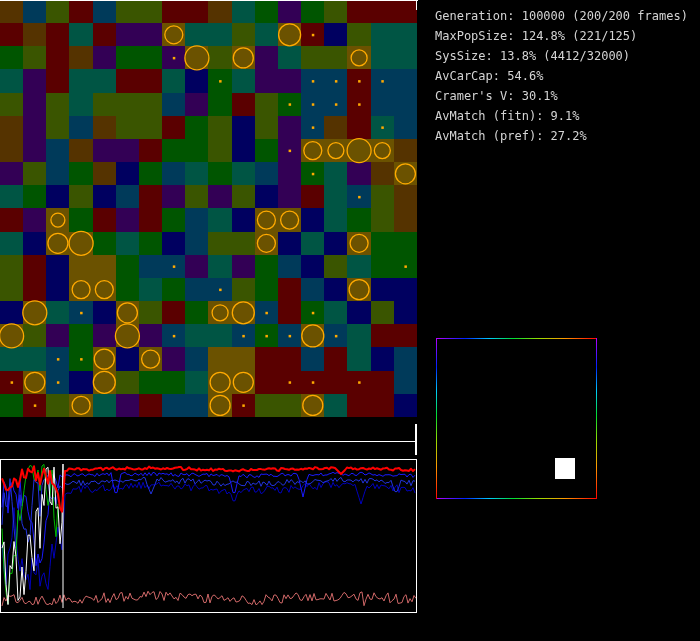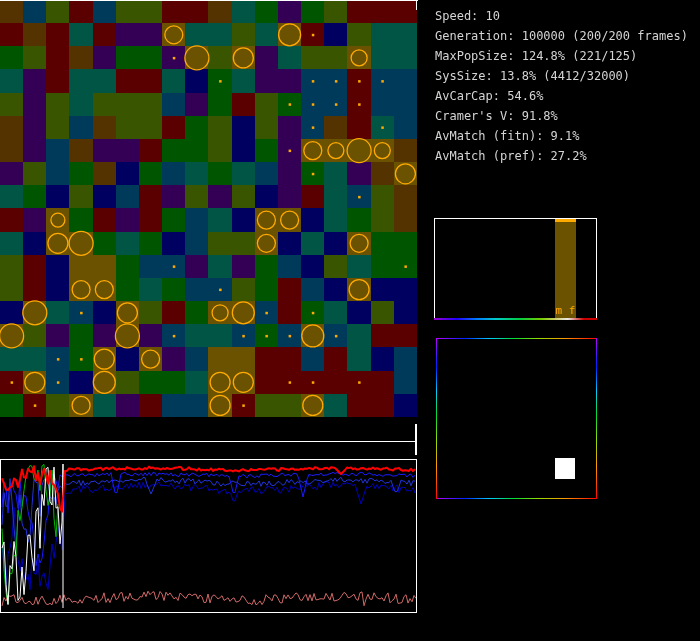--- a/index.html
+++ b/index.html
@@ -455,32 +455,22 @@
         <polyline points="1,84.6 3,108.1 5,125.6 7,94.0 9,88.1 11,77.3 13,47.6 15,77.8 17,99.7 19,111.1 21,98.6 23,114.7 25,119.8 27,114.3 29,129.6 31,98.0 33,113.0 35,114.8 37,99.6 39,126.2 41,116.1 43,112.8 45,123.6 47,129.4 49,106.5 51,84.0 53,98.3 55,82.8 57,67.2 59,79.4 61,89.8 64,34.5 66,33.1 68,33.1 70,33.4 72,28.8 74,29.1 76,28.9 78,26.3 80,32.3 82,25.5 84,28.5 86,25.4 88,28.5 90,31.8 92,32.3 94,29.6 96,30.7 98,28.2 100,26.8 102,24.8 104,31.0 106,29.0 108,30.7 110,29.3 112,24.8 114,28.9 116,25.6 118,29.1 120,28.4 122,29.2 124,25.5 126,24.6 128,28.4 130,23.2 132,27.5 134,24.3 136,27.6 138,22.0 140,28.5 142,22.3 144,27.7 146,25.3 148,28.5 150,24.9 152,24.8 154,24.9 156,23.8 158,22.2 160,26.1 162,25.1 164,25.6 166,25.6 168,26.2 170,23.3 172,26.3 174,29.1 176,26.0 178,26.1 180,29.0 182,27.5 184,23.9 186,25.8 188,24.8 190,30.8 192,26.7 194,24.2 196,26.8 198,29.2 200,28.0 202,27.9 204,25.7 206,25.6 208,30.9 210,29.3 212,30.1 214,29.4 216,29.0 218,33.6 220,31.1 222,30.1 224,29.2 226,34.0 228,32.1 230,34.4 232,40.8 234,40.8 236,34.4 238,30.9 240,32.7 242,30.2 244,29.1 246,28.5 248,31.7 250,27.4 252,27.0 254,32.2 256,31.7 258,28.5 260,33.6 262,32.7 264,30.1 266,26.4 268,26.3 270,28.0 272,27.9 274,30.4 276,27.1 278,32.5 280,33.0 282,28.3 284,27.5 286,28.5 288,32.3 290,25.5 292,28.5 294,26.9 296,28.5 298,29.3 300,29.2 302,25.6 304,23.6 306,26.7 308,23.6 310,26.3 312,28.8 314,27.3 316,29.8 318,22.6 320,27.5 322,23.8 324,22.2 326,21.6 328,22.8 330,27.6 332,22.4 334,26.1 336,24.7 338,27.7 340,25.1 342,23.5 344,23.8 346,22.7 348,23.7 350,23.9 352,25.6 354,24.4 356,31.2 358,37.6 360,44.0 362,37.6 364,31.2 366,26.2 368,28.0 370,26.1 372,23.5 374,28.6 376,24.6 378,28.7 380,25.0 382,25.6 384,25.8 386,27.1 388,28.8 390,25.4 392,31.0 394,27.3 396,24.8 398,32.6 400,27.5 402,27.3 404,27.6 406,31.0 408,30.5 410,30.9 412,27.7 414,33.1" fill="none" stroke="#0000bb" stroke-width="1" stroke-linejoin="round"></polyline>
         <polyline points="1,64.8 3,32.7 5,46.5 7,45.5 9,18.6 11,41.4 13,68.2 15,88.1 17,57.0 19,34.7 21,63.3 23,69.2 25,68.9 27,82.2 29,76.7 31,45.5 33,19.6 35,22.5 37,23.0 39,56.3 41,25.3 43,19.5 45,18.7 47,15.1 49,37.2 51,38.7 53,37.0 55,44.5 57,30.7 59,25.8 61,27.8 64,23.4 66,24.4 68,24.2 70,22.9 72,21.2 74,22.2 76,23.6 78,20.2 80,25.6 82,20.7 84,25.3 86,22.7 88,24.5 90,21.4 92,21.6 94,20.9 96,23.0 98,24.0 100,21.3 102,21.0 104,22.0 106,20.2 108,22.9 110,20.5 112,20.6 114,20.0 116,20.7 118,21.6 120,20.9 122,22.4 124,20.6 126,20.5 128,20.4 130,19.4 132,20.0 134,20.8 136,20.7 138,19.2 140,19.8 142,17.5 144,17.7 146,24.4 148,29.2 150,34.0 152,29.2 154,24.4 156,19.0 158,20.9 160,17.5 162,20.0 164,22.2 166,21.5 168,20.7 170,21.1 172,19.6 174,22.6 176,21.0 178,23.9 180,19.8 182,18.3 184,23.1 186,19.3 188,18.8 190,21.1 192,18.9 194,23.9 196,21.9 198,19.7 200,23.3 202,21.6 204,20.1 206,21.0 208,20.4 210,21.5 212,24.9 214,25.0 216,21.2 218,23.4 220,26.2 222,23.6 224,25.5 226,24.3 228,23.9 230,22.2 232,20.9 234,22.3 236,22.1 238,23.8 240,25.3 242,25.6 244,25.6 246,21.4 248,22.1 250,25.6 252,23.0 254,24.2 256,23.7 258,20.9 260,26.3 262,22.0 264,22.9 266,25.3 268,21.1 270,25.0 272,25.6 274,25.0 276,22.3 278,21.6 280,23.6 282,25.3 284,23.8 286,19.5 288,22.7 290,19.6 292,21.4 294,24.5 296,21.7 298,22.4 300,20.7 302,22.8 304,20.8 306,24.0 308,24.0 310,23.1 312,21.4 314,19.5 316,20.2 318,20.4 320,20.9 322,22.7 324,21.6 326,21.0 328,20.6 330,18.5 332,21.3 334,18.0 336,21.4 338,18.8 340,17.4 342,21.1 344,21.8 346,20.0 348,19.9 350,20.2 352,21.9 354,19.9 356,19.9 358,21.2 360,18.6 362,23.1 364,19.4 366,23.2 368,18.8 370,18.5 372,19.2 374,20.9 376,19.8 378,21.9 380,20.1 382,21.2 384,23.5 386,22.5 388,22.6 390,20.3 392,26.8 394,31.6 396,31.6 398,26.8 400,20.1 402,21.0 404,21.5 406,24.1 408,20.2 410,25.7 412,20.7 414,21.2" fill="none" stroke="#2233dd" stroke-width="1" stroke-linejoin="round"></polyline>
         <polyline points="1,47.3 3,21.8 5,26.6 7,53.1 9,32.3 11,22.5 13,30.9 15,34.2 17,48.4 19,20.2 21,45.9 23,35.5 25,36.4 27,51.4 29,60.6 31,62.4 33,80.3 35,105.7 37,94.0 39,103.0 41,98.7 43,82.9 45,60.8 47,54.8 49,28.0 51,14.4 53,15.8 55,20.9 57,28.0 59,14.9 61,16.8 64,15.3 66,14.8 68,15.4 70,16.8 72,14.4 74,13.7 76,15.9 78,15.6 80,14.1 82,13.9 84,16.2 86,14.9 88,13.9 90,14.7 92,14.8 94,16.5 96,13.3 98,15.9 100,14.5 102,13.7 104,14.5 106,13.0 108,15.7 110,12.6 112,23.8 114,32.6 116,32.6 118,23.8 120,14.0 122,13.0 124,12.4 126,14.3 128,14.4 130,15.9 132,15.1 134,13.1 136,14.4 138,15.2 140,13.2 142,15.8 144,12.8 146,15.5 148,12.6 150,15.6 152,12.3 154,13.0 156,15.9 158,13.0 160,14.1 162,13.3 164,14.2 166,13.8 168,15.2 170,12.8 172,16.1 174,14.5 176,16.0 178,16.4 180,13.0 182,14.5 184,14.7 186,13.6 188,16.2 190,13.9 192,13.1 194,14.4 196,15.4 198,16.4 200,15.2 202,14.1 204,14.3 206,13.5 208,16.7 210,13.9 212,15.5 214,15.1 216,14.4 218,16.5 220,14.7 222,15.1 224,16.3 226,15.5 228,16.9 230,23.8 232,32.6 234,32.6 236,23.8 238,15.8 240,16.6 242,14.3 244,15.8 246,17.9 248,14.8 250,14.8 252,16.6 254,17.5 256,15.8 258,17.4 260,14.0 262,14.4 264,14.2 266,14.1 268,15.6 270,14.2 272,16.2 274,16.3 276,16.6 278,15.4 280,13.7 282,13.3 284,15.9 286,14.7 288,14.6 290,16.1 292,13.5 294,13.4 296,14.2 298,19.4 300,28.2 302,37.0 304,28.2 306,19.4 308,14.3 310,15.1 312,15.5 314,14.8 316,14.6 318,14.9 320,13.0 322,15.8 324,15.0 326,15.0 328,13.9 330,13.4 332,12.3 334,13.5 336,12.6 338,13.4 340,13.4 342,15.3 344,14.0 346,14.9 348,15.8 350,13.5 352,13.5 354,15.3 356,15.4 358,13.1 360,12.2 362,13.0 364,15.0 366,14.3 368,12.9 370,13.9 372,15.1 374,14.6 376,15.7 378,14.6 380,15.4 382,16.3 384,14.8 386,14.8 388,14.7 390,15.1 392,16.2 394,15.8 396,15.7 398,13.8 400,14.6 402,14.3 404,14.3 406,17.0 408,14.6 410,14.2 412,17.4 414,15.2" fill="none" stroke="#1a1aff" stroke-width="1" stroke-linejoin="round"></polyline>
         <polyline points="1,68.6 3,109.7 5,132.5 7,143.9 9,113.2 11,113.5 13,95.2 15,96.3 17,50.3 19,60.5 21,47.8 23,30.4 25,15.6 27,9.3 29,5.4 31,6.5 33,19.3 35,19.1 37,10.1 39,30.6 41,6.0 43,4.4 45,29.6 47,45.4 49,35.9 51,10.1 53,58.3 55,76.7 57,43.9" fill="none" stroke="#00bb00" stroke-width="1" stroke-linejoin="round"></polyline>
         <polyline points="1,146.0 3,137.5 5,141.1 7,135.1 9,136.4 11,135.9 13,134.6 15,142.1 17,142.7 19,140.3 21,137.4 23,142.6 25,143.8 27,141.7 29,141.3 31,144.6 33,144.0 35,137.1 37,144.3 39,139.2 41,136.1 43,140.0 45,143.9 47,144.6 49,143.3 51,144.8 53,138.4 55,143.5 57,141.2 59,135.1 61,142.4 63,134.8 65,140.5 67,138.0 69,138.9 71,142.3 73,141.3 75,141.6 77,143.3 79,139.6 81,143.2 83,138.8 85,136.1 87,137.0 89,137.6 91,138.5 93,140.4 95,135.4 97,142.5 99,140.4 101,138.8 103,132.8 105,142.4 107,138.6 109,142.6 111,137.3 113,133.6 115,139.6 117,138.4 119,133.1 121,132.5 123,141.3 125,136.4 127,139.2 129,133.1 131,138.3 133,139.2 135,140.1 137,139.7 139,136.5 141,137.1 143,132.1 145,136.6 147,131.2 149,134.7 151,132.5 153,131.7 155,139.5 157,137.7 159,131.5 161,134.0 163,140.5 165,132.2 167,135.3 169,132.9 171,136.0 173,138.9 175,137.3 177,140.5 179,133.2 181,134.6 183,137.0 185,138.4 187,134.6 189,134.0 191,135.7 193,134.4 195,134.2 197,138.9 199,135.0 201,136.8 203,142.6 205,142.4 207,134.0 209,142.9 211,136.4 213,134.9 215,136.5 217,139.0 219,137.6 221,135.7 223,140.4 225,139.3 227,137.7 229,141.4 231,139.0 233,137.8 235,142.0 237,141.6 239,140.4 241,135.8 243,137.1 245,140.2 247,143.4 249,143.0 251,144.6 253,139.6 255,144.8 257,143.5 259,140.9 261,144.6 263,141.3 265,134.7 267,137.1 269,138.2 271,140.9 273,135.0 275,135.1 277,138.3 279,142.6 281,143.0 283,134.8 285,138.7 287,134.9 289,138.5 291,138.1 293,135.4 295,132.9 297,134.5 299,139.7 301,140.5 303,136.7 305,134.3 307,140.7 309,134.6 311,140.9 313,133.5 315,139.8 317,139.6 319,138.8 321,138.8 323,139.1 325,133.4 327,136.8 329,140.0 331,133.3 333,141.0 335,140.5 337,139.9 339,138.4 341,135.3 343,132.4 345,133.8 347,137.7 349,137.3 351,135.8 353,134.2 355,138.9 357,140.4 359,132.7 361,131.9 363,145.7 365,139.1 367,134.3 369,139.1 371,139.4 373,132.8 375,136.6 377,138.3 379,139.0 381,137.7 383,141.0 385,135.8 387,132.9 389,142.8 391,140.7 393,139.1 395,134.2 397,143.4 399,143.1 401,142.5 403,136.6 405,134.7 407,143.1 409,138.6 411,141.8 413,135.5 415,138.4" fill="none" stroke="#d06868" stroke-width="1" stroke-linejoin="round"></polyline>
         <polyline points="1,88.1 3,81.9 5,124.2 7,144.6 9,105.6 11,108.8 13,81.5 15,96.5 17,140.4 19,137.1 21,107.0 23,134.6 25,111.4 27,75.1 29,75.2 31,97.6 33,110.8 35,51.3 37,47.8 39,88.3 41,34.4 43,45.5 45,8.8 47,7.3 49,41.4 51,45.0 53,7.1 55,48.2 57,46.8 59,83.8 61,62.2 62,4.0 62,148.0" fill="none" stroke="#ffffff" stroke-width="1" stroke-linejoin="round"></polyline>
         <polyline points="1,18.4 3,23.6 5,29.6 7,30.2 9,27.4 11,26.4 13,18.5 15,20.1 17,27.0 19,19.8 21,9.5 23,17.4 25,17.9 27,8.8 29,11.3 31,12.3 33,6.2 35,20.5 37,13.0 39,24.3 41,15.0 43,8.8 45,15.9 47,23.7 49,11.0 51,23.3 53,25.0 55,28.6 57,34.0 59,48.0 61,51.7 64,11.1 66,10.8 68,8.4 70,8.8 72,9.3 74,9.5 76,8.2 78,8.3 80,10.3 82,9.1 84,9.2 86,9.3 88,10.6 90,9.8 92,9.7 94,8.6 96,8.6 98,7.9 100,7.8 102,10.1 104,8.3 106,7.8 108,9.1 110,8.1 112,7.2 114,9.0 116,9.7 118,8.5 120,9.3 122,8.8 124,9.5 126,7.1 128,8.3 130,8.6 132,9.3 134,9.5 136,9.1 138,8.3 140,9.4 142,9.4 144,8.1 146,9.0 148,6.5 150,8.1 152,7.5 154,8.7 156,8.2 158,8.8 160,9.5 162,8.3 164,9.1 166,8.0 168,8.7 170,9.0 172,8.5 174,7.8 176,7.6 178,7.0 180,7.1 182,9.9 184,9.7 186,9.1 188,7.3 190,9.2 192,9.2 194,9.6 196,10.5 198,8.4 200,10.6 202,9.7 204,10.2 206,9.7 208,10.4 210,8.4 212,11.0 214,9.6 216,9.8 218,8.7 220,9.4 222,8.9 224,10.7 226,10.9 228,10.6 230,10.4 232,11.4 234,10.3 236,10.7 238,11.4 240,10.0 242,9.2 244,10.3 246,10.9 248,11.1 250,9.0 252,10.1 254,9.9 256,10.0 258,8.9 260,9.1 262,9.6 264,9.7 266,8.8 268,8.2 270,8.7 272,8.2 274,8.4 276,10.6 278,10.9 280,8.1 282,8.3 284,9.0 286,9.2 288,9.8 290,8.7 292,8.6 294,9.8 296,9.5 298,9.7 300,8.8 302,9.6 304,8.4 306,8.8 308,7.9 310,8.5 312,9.2 314,7.1 316,7.6 318,9.2 320,9.2 322,9.0 324,7.9 326,7.7 328,9.3 330,7.3 332,7.6 334,8.0 336,10.0 338,12.0 340,14.0 342,12.0 344,10.0 346,7.5 348,8.1 350,7.4 352,9.2 354,8.3 356,9.6 358,9.2 360,8.2 362,8.0 364,8.9 366,9.6 368,8.5 370,8.9 372,7.5 374,9.1 376,8.2 378,9.0 380,9.8 382,8.4 384,8.2 386,7.7 388,9.5 390,9.7 392,10.5 394,8.6 396,8.5 398,8.0 400,10.0 402,10.7 404,10.3 406,10.5 408,10.9 410,8.8 412,11.1 414,9.1" fill="none" stroke="#ff0000" stroke-width="2" stroke-linejoin="round"></polyline>
       </svg>
   </div>
 
-  <div class="stats" style="color: rgb(212, 212, 212);"><div>Speed: 10</div><div>Generation: 100000 (200/200 frames)</div><div>MaxPopSize: 124.8% (221/125)</div><div>SysSize: 13.8% (4412/32000)</div><div>AvCarCap: 54.6%</div><div>Cramer's V: 91.8%</div><div>AvMatch (fitn): 9.1%</div><div>AvMatch (pref): 27.2%</div></div>
-
-  <div class="hist-box">
-    <div class="b-top"></div>
-    <div class="b-left"></div>
-    <div class="b-right"></div>
-    <div class="b-bottom"></div>
-    <div class="hist-bar" id="hist-bar" style="background: rgb(107, 82, 0);">
-      <div class="cap" id="hist-cap" style="background: rgb(255, 170, 0);"></div>
-      <div class="mf" id="mf-label" style="color: rgb(255, 170, 0);">m f</div>
-    </div>
-  </div>
+  <div class="stats" style="color: rgb(212, 212, 212);"><div>Generation: 100000 (200/200 frames)</div><div>MaxPopSize: 124.8% (221/125)</div><div>SysSize: 13.8% (4412/32000)</div><div>AvCarCap: 54.6%</div><div>Cramer's V: 30.1%</div><div>AvMatch (fitn): 9.1%</div><div>AvMatch (pref): 27.2%</div></div>
+
 
   <div class="trait-box">
     <div class="g-top"></div>
     <div class="g-bottom"></div>
     <div class="g-left"></div>
     <div class="g-right"></div>
     <div class="trait-marker" id="trait-marker" style="left: 119px; top: 120px; width: 20px; height: 21px; background: rgb(255, 255, 255);"></div>
   </div>
 
 </div>

